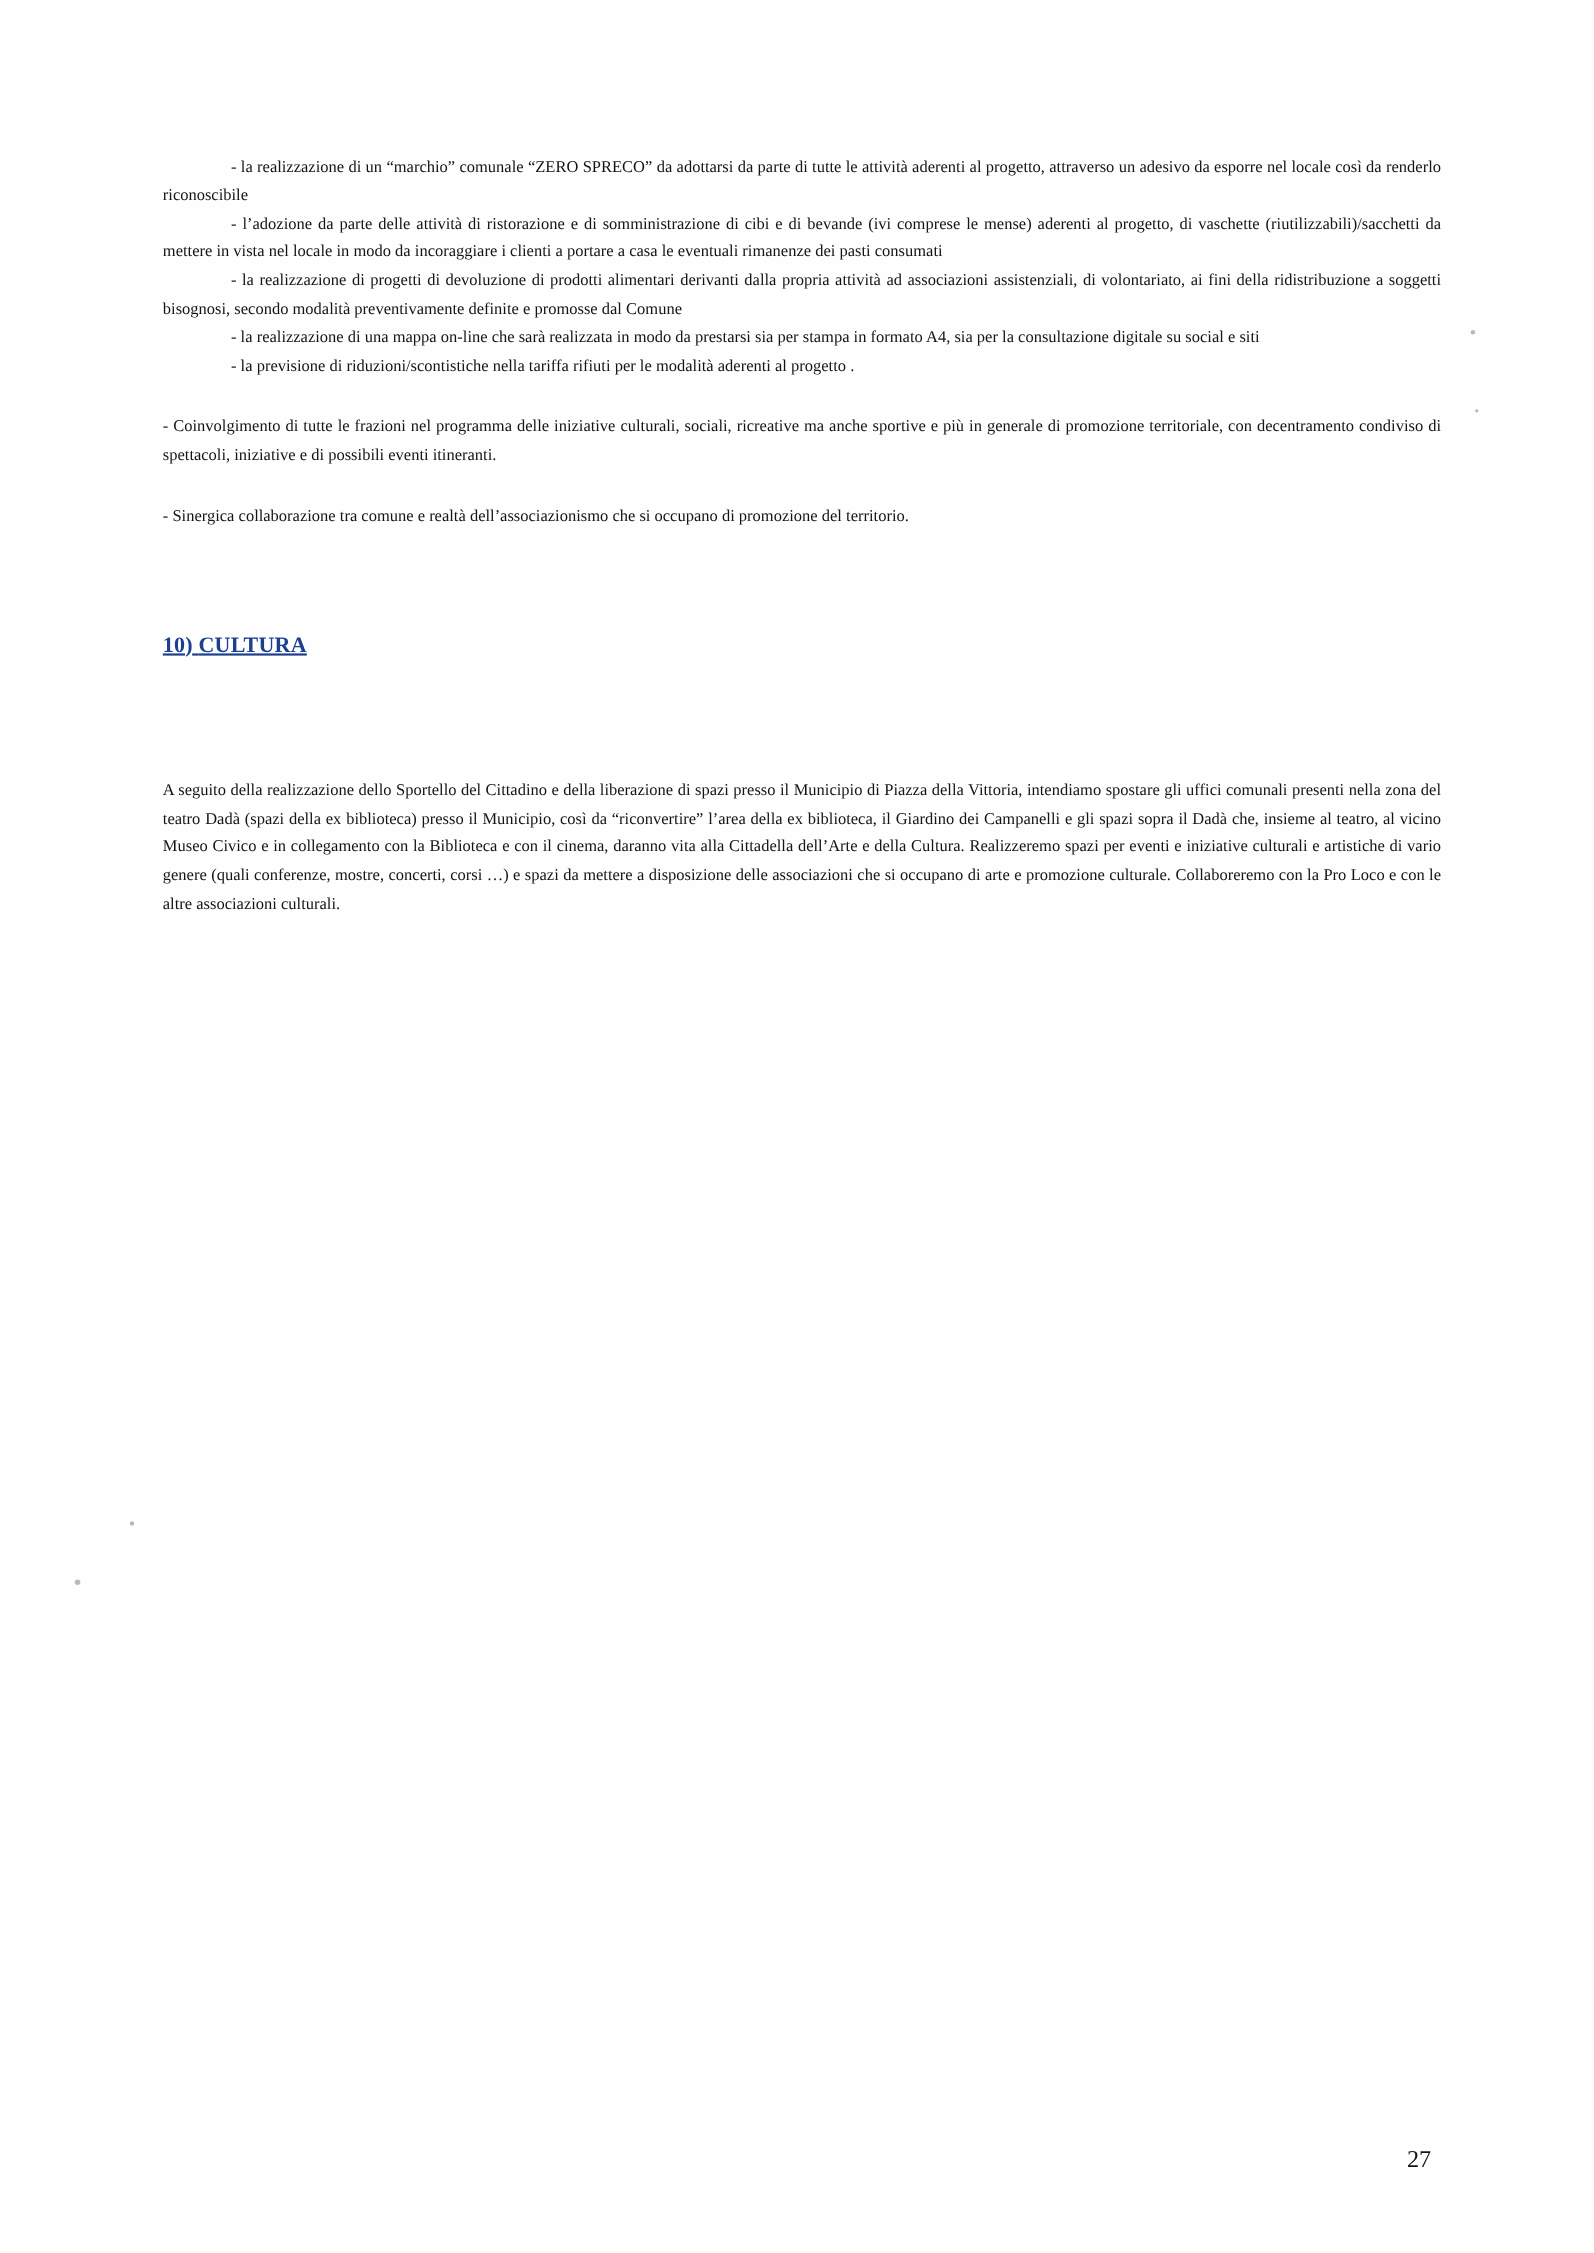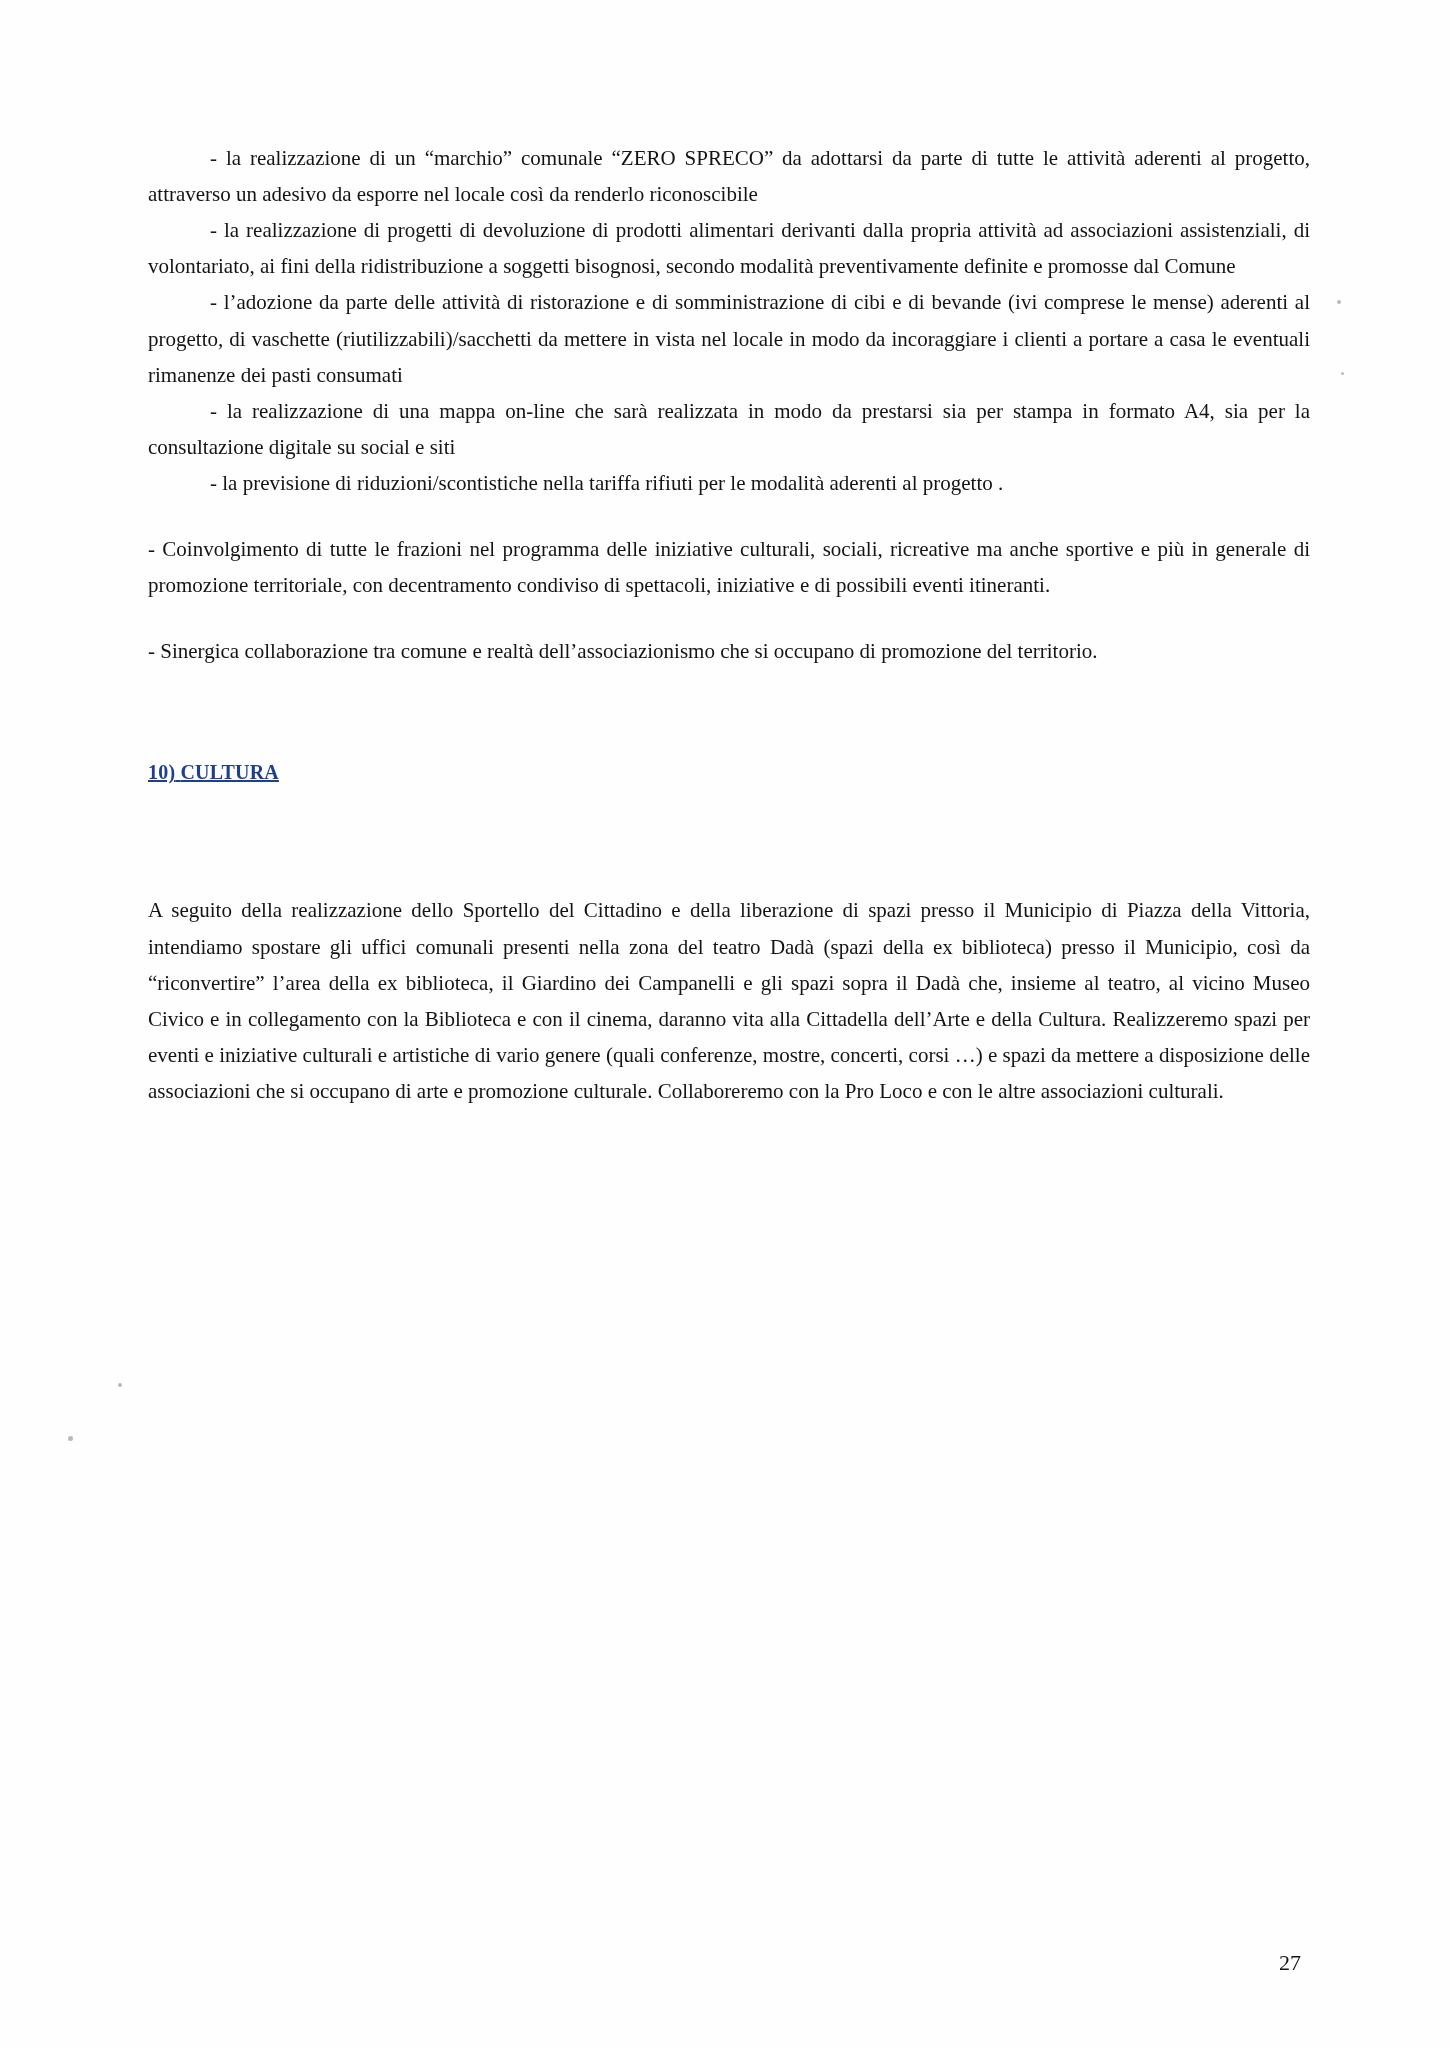--- a/index.html
+++ b/index.html
@@ -18,21 +18,21 @@
     overflow: hidden;
   }
   .content {
     position: absolute;
     left: 148px;
     top: 140px;
     width: 1162px;
   }
   p {
     margin: 0;
-    font-size: 21px;
+    font-size: 15px;
     line-height: 1.72;
     text-align: justify;
     text-justify: inter-word;
     color: #141414;
   }
   p.indent {
     text-indent: 62px;
   }
   .gap-md { height: 30px; }
   .gap-lg { height: 46px; }
@@ -71,22 +71,22 @@
 <div class="page">
 
   <div class="speck s1"></div>
   <div class="speck s2"></div>
   <div class="speck s3"></div>
   <div class="speck s4"></div>
 
   <div class="content">
 
     <p class="indent">- la realizzazione di un “marchio” comunale “ZERO SPRECO” da adottarsi da parte di tutte le attività aderenti al progetto, attraverso un adesivo da esporre nel locale così da renderlo riconoscibile</p>
+    <p class="indent">- l’adozione da parte delle attività di ristorazione e di somministrazione di cibi e di bevande (ivi comprese le mense) aderenti al progetto, di vaschette (riutilizzabili)/sacchetti da mettere in vista nel locale in modo da incoraggiare i clienti a portare a casa le eventuali rimanenze dei pasti consumati</p>
     <p class="indent">- la realizzazione di progetti di devoluzione di prodotti alimentari derivanti dalla propria attività ad associazioni assistenziali, di volontariato, ai fini della ridistribuzione a soggetti bisognosi, secondo modalità preventivamente definite e promosse dal Comune</p>
-    <p class="indent">- l’adozione da parte delle attività di ristorazione e di somministrazione di cibi e di bevande (ivi comprese le mense) aderenti al progetto, di vaschette (riutilizzabili)/sacchetti da mettere in vista nel locale in modo da incoraggiare i clienti a portare a casa le eventuali rimanenze dei pasti consumati</p>
     <p class="indent">- la realizzazione di una mappa on-line che sarà realizzata in modo da prestarsi sia per stampa in formato A4, sia per la consultazione digitale su social e siti</p>
     <p class="indent">- la previsione di riduzioni/scontistiche nella tariffa rifiuti per le modalità aderenti al progetto .</p>
 
     <div class="gap-md"></div>
 
     <p>- Coinvolgimento di tutte le frazioni nel programma delle iniziative culturali, sociali, ricreative ma anche sportive e più in generale di promozione territoriale, con decentramento condiviso di spettacoli, iniziative e di possibili eventi itineranti.</p>
 
     <div class="gap-md"></div>
 
     <p>- Sinergica collaborazione tra comune e realtà dell’associazionismo che si occupano di promozione del territorio.</p>

